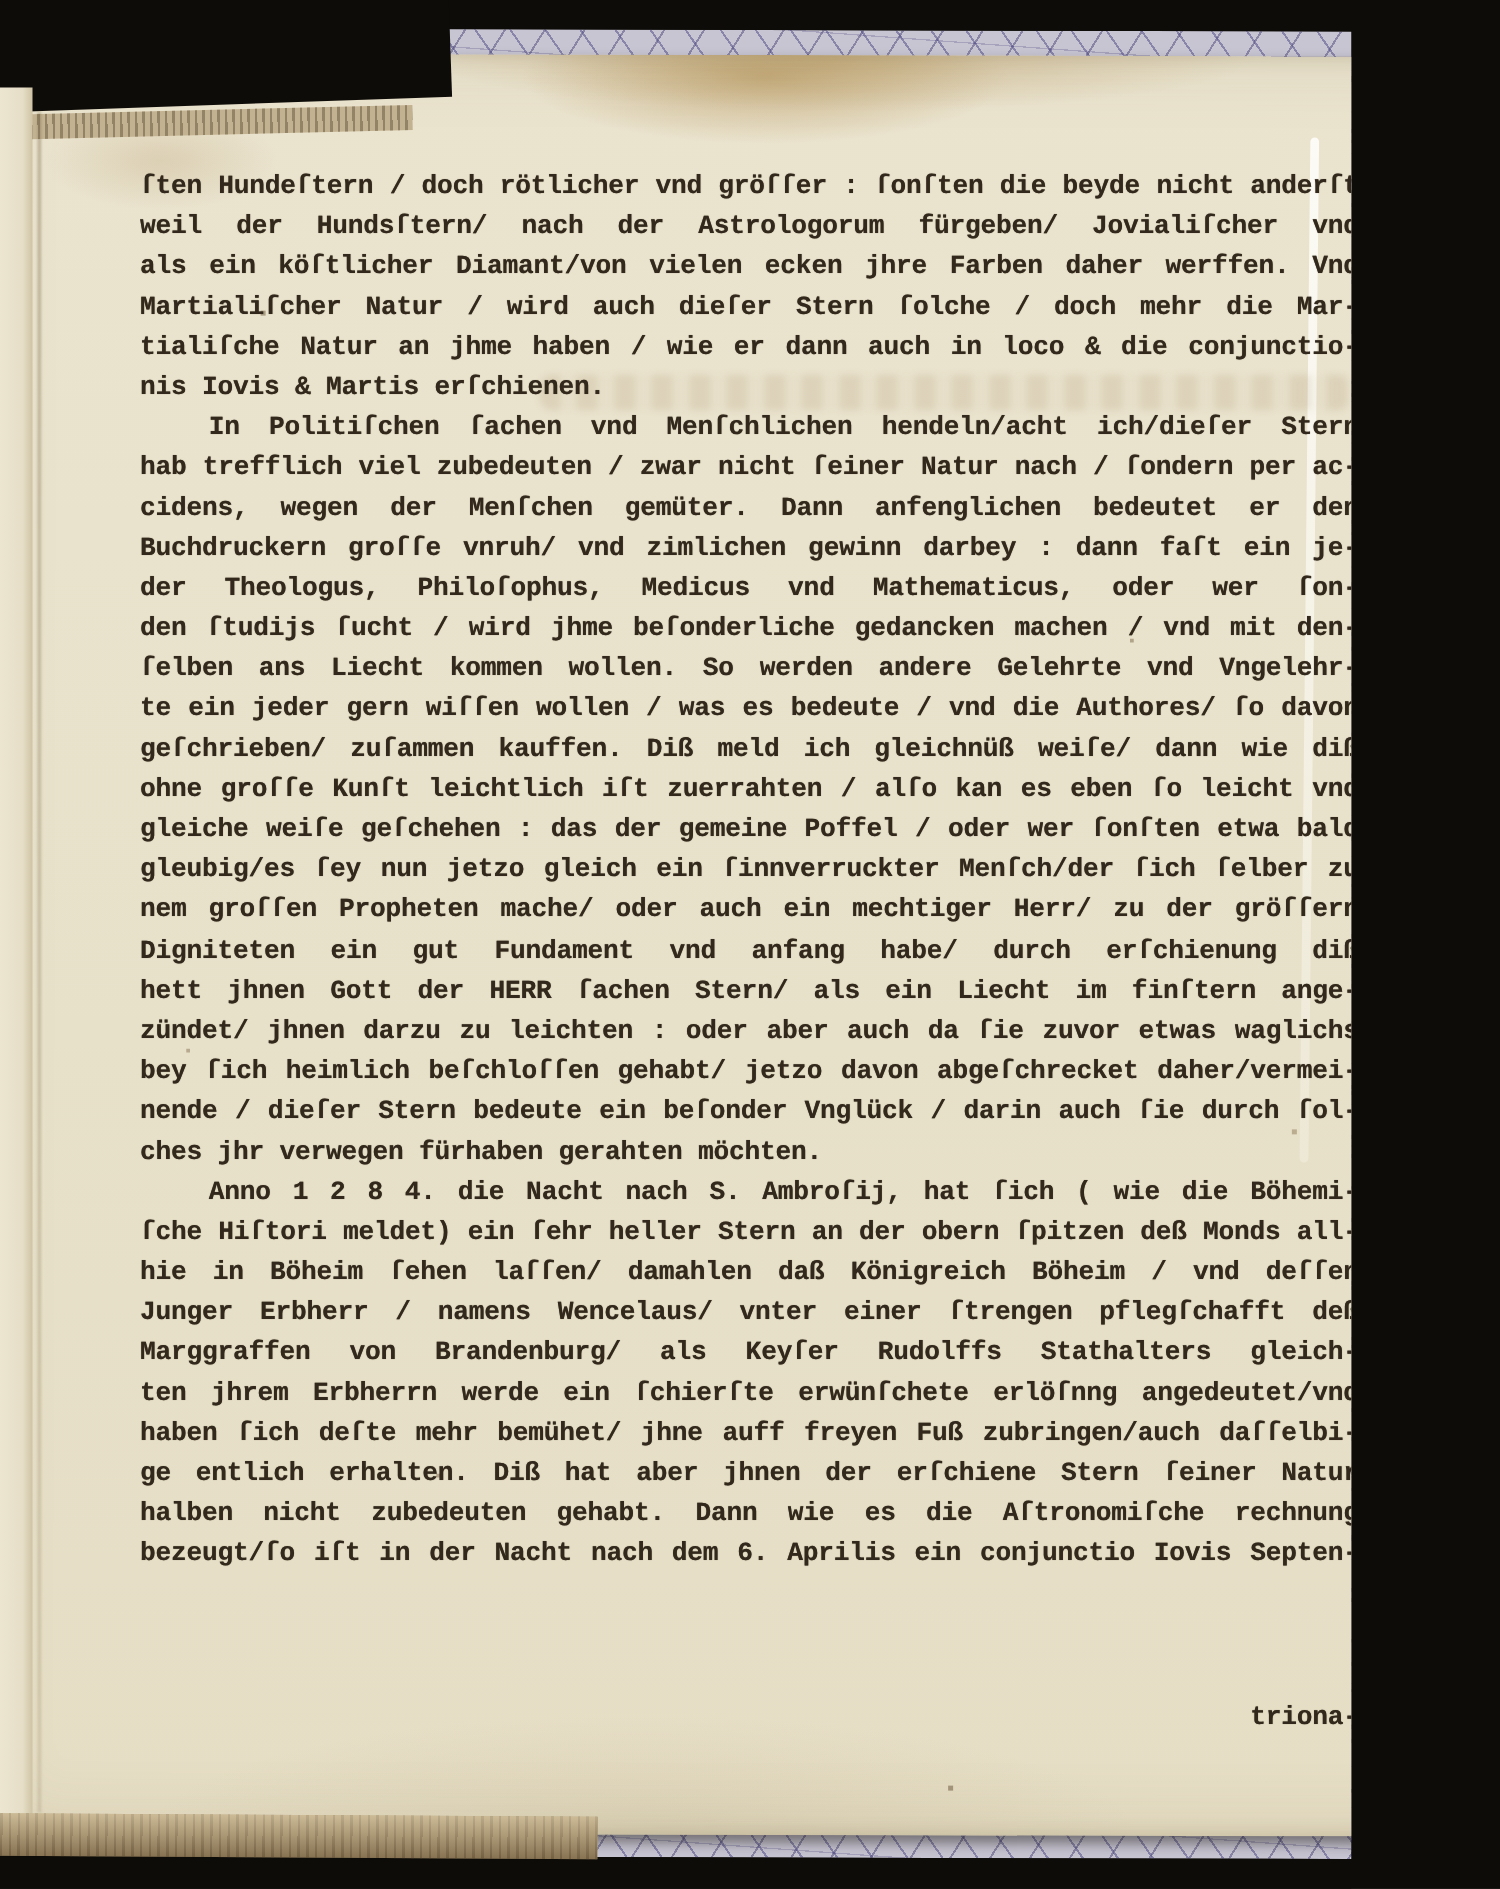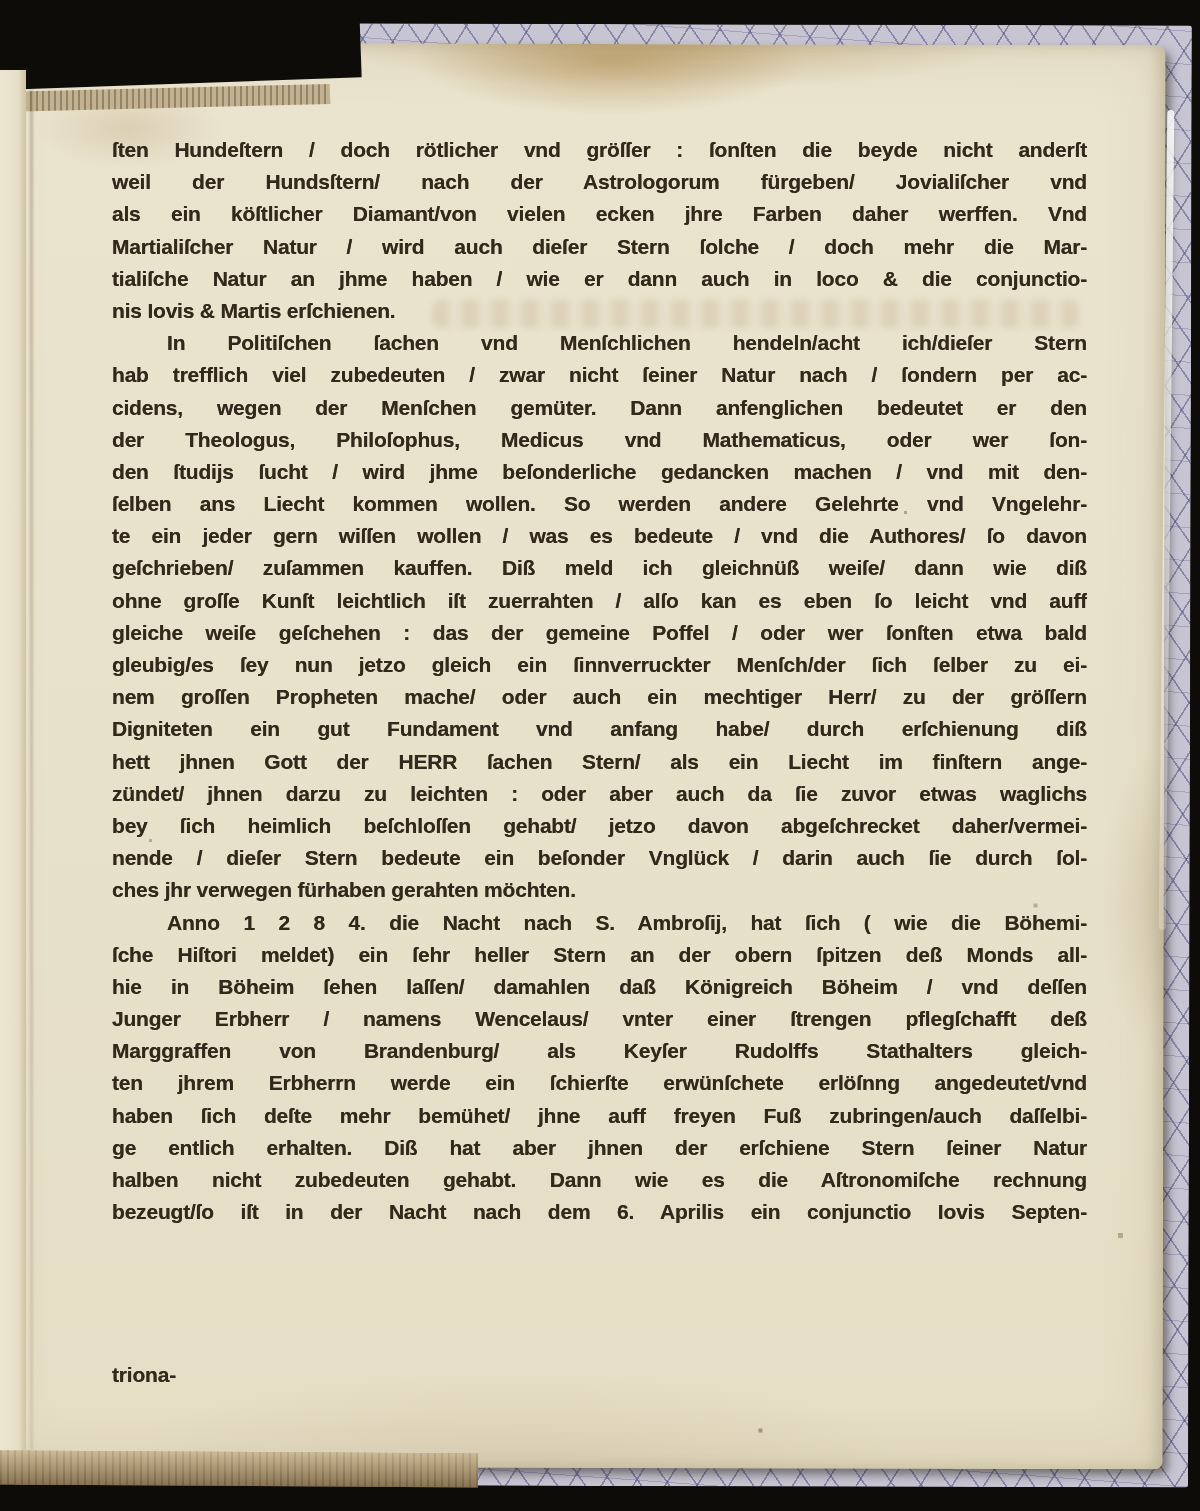--- a/index.html
+++ b/index.html
@@ -7,23 +7,23 @@
     --marble:#c8c5d3;
     --marble-vein:#54508a;
     --paper:#e9e2cc;
     --paper-edge:#d9d0b5;
     --fore-edge:#c3b291;
     --ink:#32281b;
     --stain:#b08c4e;
   }
   html,body{margin:0;padding:0;background:var(--background);}
   .scan{
-    position:relative;width:1200px;height:1511px;overflow:hidden;
+    position:relative;width:1081px;height:1511px;overflow:hidden;
     background:var(--background);
-    font-family:Liberation Sans, sans-serif;
+    font-family:Liberation Mono, monospace;
   }
   
   .marble{
     position:absolute;left:14px;top:24px;width:1176px;height:1462px;
     background-color:var(--marble);
     background-image:
       repeating-linear-gradient(55deg, rgba(84,80,138,0) 0 9px, rgba(84,80,138,.55) 9px 10.6px, rgba(84,80,138,0) 10.6px 23px),
       repeating-linear-gradient(-58deg, rgba(70,64,116,0) 0 11px, rgba(70,64,116,.48) 11px 12.6px, rgba(70,64,116,0) 12.6px 27px),
       repeating-linear-gradient(4deg, rgba(96,90,140,0) 0 16px, rgba(96,90,140,.32) 16px 17px, rgba(96,90,140,0) 17px 33px);
     border-radius:3px;
@@ -105,21 +105,21 @@
     letter-spacing:-0.2px;
     text-shadow:0 0 .6px rgba(52,40,24,.75);
   }
   .line{
     height:32.2px;line-height:32.2px;overflow:hidden;
     text-align:justify;text-align-last:justify;
   }
   .line.short{text-align-last:left;}
   .line.indent{text-indent:55px;}
   .catchword{
-    height:32.2px;line-height:32.2px;text-align:left;
+    height:32.2px;line-height:32.2px;text-align:right;
   }
 </style>
 </head>
 <body>
 
 <div class="scan">
   <div class="marble"></div>
   <div class="page"></div>
   <div class="page-edge-highlight"></div>
   <div class="corner-shadow"></div>
@@ -134,20 +134,21 @@
 
   <div class="line">ſten Hundeſtern / doch rötlicher vnd gröſſer : ſonſten die beyde nicht anderſt</div>
       <div class="line">weil der Hundsſtern/ nach der Astrologorum fürgeben/ Jovialiſcher vnd</div>
       <div class="line">als ein köſtlicher Diamant/von vielen ecken jhre Farben daher werffen. Vnd</div>
       <div class="line">Martialiſcher Natur / wird auch dieſer Stern ſolche / doch mehr die Mar-</div>
       <div class="line">tialiſche Natur an jhme haben / wie er dann auch in loco &amp; die conjunctio-</div>
       <div class="line short">nis Iovis &amp; Martis erſchienen.</div>
       <div class="line indent">In Politiſchen ſachen vnd Menſchlichen hendeln/acht ich/dieſer Stern</div>
       <div class="line">hab trefflich viel zubedeuten / zwar nicht ſeiner Natur nach / ſondern per ac-</div>
       <div class="line">cidens, wegen der Menſchen gemüter.  Dann anfenglichen bedeutet er den</div>
+      <div class="line">Buchdruckern groſſe vnruh/ vnd zimlichen gewinn darbey : dann faſt ein je-</div>
       <div class="line">der Theologus, Philoſophus, Medicus vnd Mathematicus, oder wer ſon-</div>
       <div class="line">den ſtudijs ſucht / wird jhme beſonderliche gedancken machen / vnd mit den-</div>
       <div class="line">ſelben ans Liecht kommen wollen. So werden andere Gelehrte vnd Vngelehr-</div>
       <div class="line">te ein jeder gern wiſſen wollen / was es bedeute / vnd die Authores/ ſo davon</div>
       <div class="line">geſchrieben/ zuſammen kauffen. Diß meld ich gleichnüß weiſe/ dann wie diß</div>
       <div class="line">ohne groſſe Kunſt leichtlich iſt zuerrahten / alſo kan es eben ſo leicht vnd auff</div>
       <div class="line">gleiche weiſe geſchehen : das der gemeine Poffel / oder wer ſonſten etwa bald</div>
       <div class="line">gleubig/es ſey nun jetzo gleich ein ſinnverruckter Menſch/der ſich ſelber zu ei-</div>
       <div class="line">nem groſſen Propheten mache/ oder auch ein mechtiger Herr/ zu der gröſſern</div>
       <div class="line">Digniteten ein gut Fundament vnd anfang habe/ durch erſchienung diß</div>

